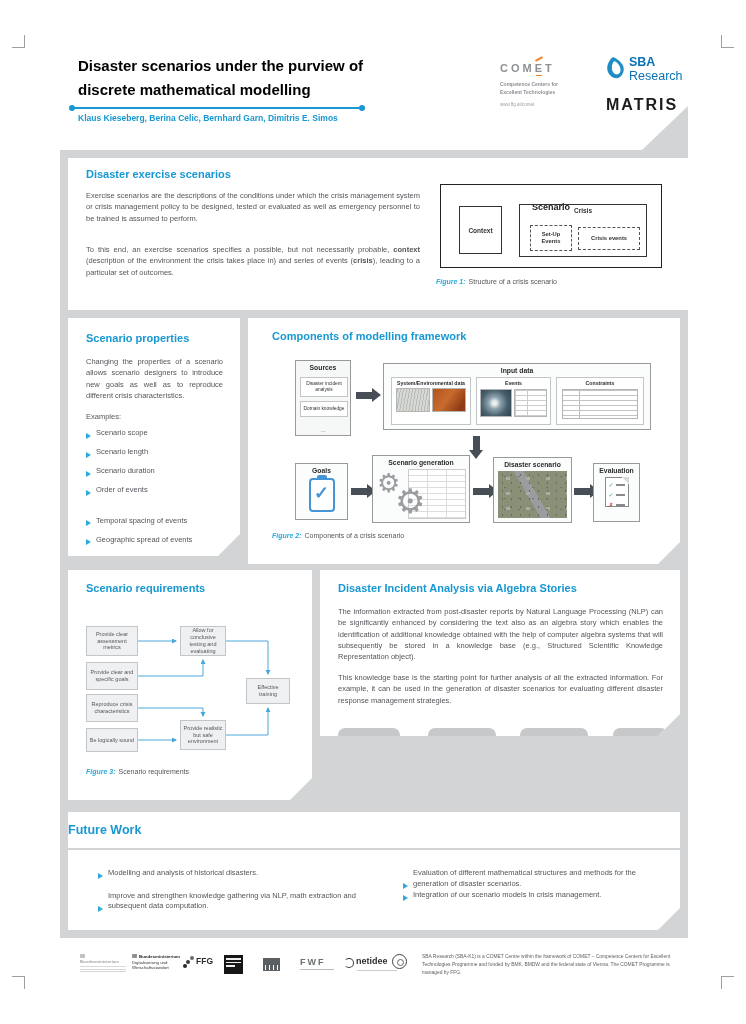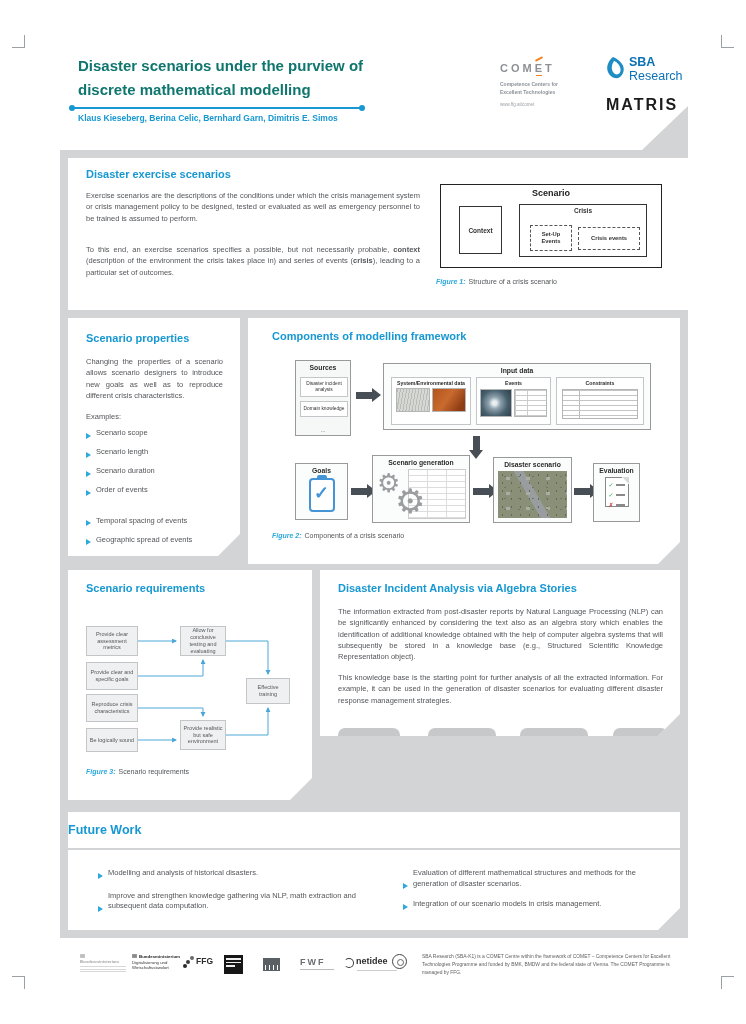--- a/index.html
+++ b/index.html
@@ -8,21 +8,21 @@
   #page{position:relative;width:746px;height:1024px;background:#ffffff;overflow:hidden}
 
   
   .crop{position:absolute;width:13px;height:13px;border-color:#9aa0a4;border-style:solid;border-width:0}
   .crop.tl{left:12px;top:35px;border-right-width:1px;border-bottom-width:1px}
   .crop.tr{left:721px;top:35px;border-left-width:1px;border-bottom-width:1px}
   .crop.bl{left:12px;top:976px;border-right-width:1px;border-top-width:1px}
   .crop.br{left:721px;top:976px;border-left-width:1px;border-top-width:1px}
 
   
-  .title{position:absolute;left:78px;top:54px;font-size:15px;line-height:1.6;font-weight:bold;color:#0f766e}
+  .title{position:absolute;left:78px;top:54px;font-size:15px;line-height:1.6;font-weight:bold;color:#000000}
   .hline{position:absolute;left:72px;top:107px;width:290px;height:2px;background:#1798d2}
   .hline::before,.hline::after{content:"";position:absolute;top:-2px;width:6px;height:6px;border-radius:50%;background:#1798d2}
   .hline::before{left:-3px}.hline::after{right:-3px}
   .authors{position:absolute;left:78px;top:113px;font-size:8.5px;font-weight:bold;color:#1798d2}
 
   .comet{position:absolute;left:500px;top:62px;width:92px;}
   .comet .word{font-size:11px;font-weight:bold;color:#8d9196;letter-spacing:3px}
   .comet .e{position:relative;display:inline-block}
   .comet .e::before{content:"";position:absolute;left:0;top:-4px;width:8px;height:2px;background:#f5821f;transform:rotate(-28deg)}
   .comet .e::after{content:"";position:absolute;left:1px;bottom:-2px;width:6px;height:1.5px;background:#f5821f}
@@ -43,21 +43,21 @@
   .body-t{color:#54565a;font-size:7.5px;line-height:1.5;text-align:justify}
   .fig-row{position:absolute;font-size:7px;color:#54565a}
   .fig-label{color:#2da9dc;font-style:italic;font-weight:bold;margin-right:3px}
 
   .bullet-row{display:flex;align-items:flex-end}
   .tri{width:0;height:0;border-left:5px solid #2da9dc;border-top:3.5px solid transparent;border-bottom:3.5px solid transparent;margin:2px 5px 0 0;flex:none}
   .bullet-txt{color:#54565a;font-size:7.5px;line-height:1.4}
 
   
   .f1-outer{position:absolute;left:372px;top:26px;width:222px;height:84px;border:1.5px solid #222;background:#fff}
-  .f1-title{text-align:center;font-size:9px;font-weight:bold;color:#1b1b1b;margin-top:3px}
+  .f1-title{text-align:center;font-size:9px;font-weight:bold;color:#1b1b1b;margin-top:17px}
   .f1-box{position:absolute;border:1px solid #333;display:flex;align-items:center;justify-content:center;font-size:6.5px;font-weight:bold;color:#333;text-align:center}
   .f1-context{left:18px;top:21px;width:43px;height:48px}
   .f1-crisis{left:78px;top:19px;width:128px;height:53px;display:block}
   .f1-crisis-label{text-align:center;font-size:6.5px;font-weight:bold;color:#333;margin-top:2px}
   .f1-dash{position:absolute;border:1px dashed #555;display:flex;align-items:center;justify-content:center;font-size:5.8px;color:#333;text-align:center;line-height:1.2;padding:1px}
 
   
   .diag-box{position:absolute;border:1px solid #999;background:#fbfcfc}
   .diag-title{text-align:center;font-size:6.8px;font-weight:bold;color:#2b2b2b;margin-top:3px}
   .sub-box{position:absolute;border:1px solid #c2c6c8;background:#fff}
@@ -332,21 +332,21 @@
         <div class="bullet-row" style="margin-bottom:12px">
             <div class="tri"></div>
             <div class="bullet-txt">Modelling and analysis of historical disasters.</div>
           </div>
         <div class="bullet-row">
             <div class="tri"></div>
             <div class="bullet-txt">Improve and strengthen knowledge gathering via NLP, math extraction and subsequent data computation.</div>
           </div>
       </div>
       <div style="position:absolute;left:335px;top:18px;width:262px">
-        <div class="bullet-row" style="margin-bottom:10px">
+        <div class="bullet-row" style="margin-bottom:1px">
             <div class="tri"></div>
             <div class="bullet-txt">Evaluation of different mathematical structures and methods for the generation of disaster scenarios.</div>
           </div>
         <div class="bullet-row">
             <div class="tri"></div>
             <div class="bullet-txt">Integration of our scenario models in crisis management.</div>
           </div>
       </div>
     </div>
   </div>

